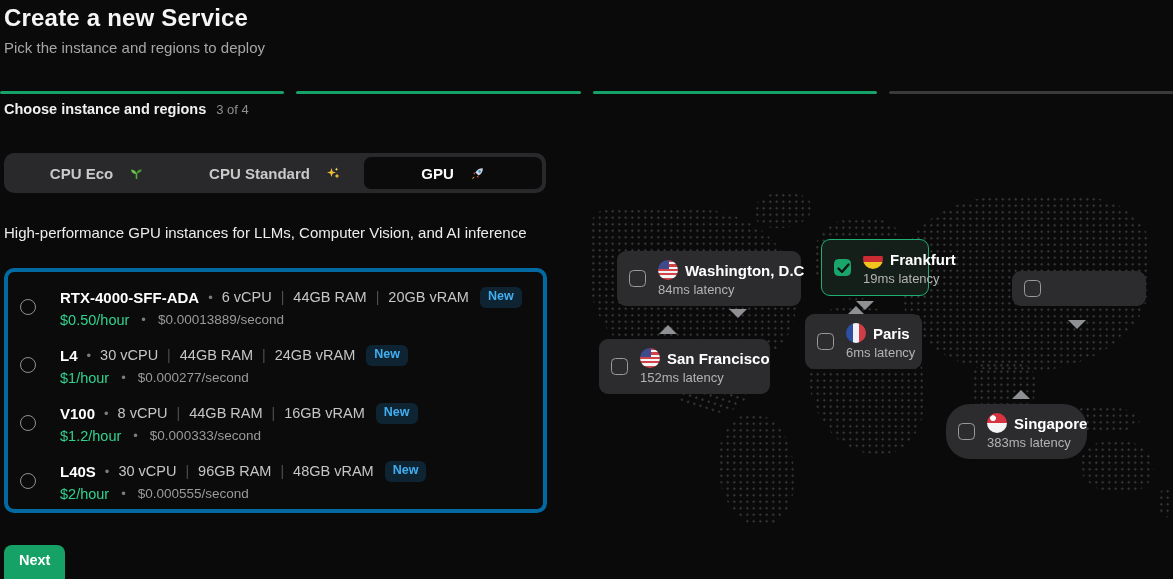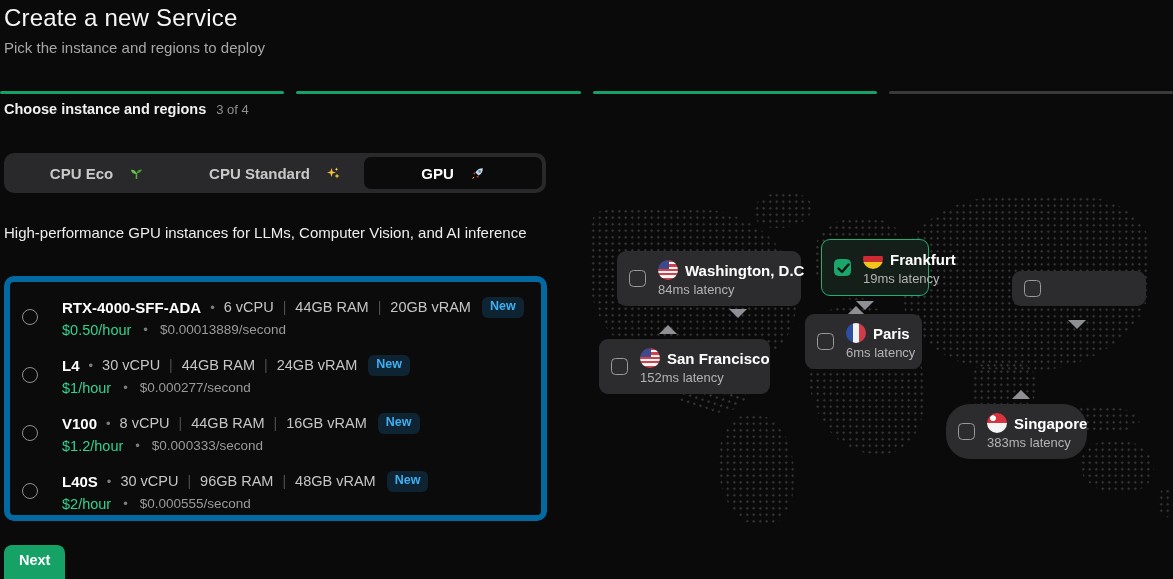--- a/index.html
+++ b/index.html
@@ -7,21 +7,21 @@
   body {
     background:#0a0a0b;
     font-family:"Liberation Sans", sans-serif;
     color:#f2f2f2;
     position:relative;
     overflow:hidden;
   }
   .abs { position:absolute; }
 
   
-  .page-title { left:4px; top:4px; font-size:24px; font-weight:400; letter-spacing:.2px; color:#f5f5f5; }
+  .page-title { left:4px; top:4px; font-size:24px; font-weight:700; letter-spacing:.2px; color:#f5f5f5; }
   .page-subtitle { left:4px; top:39px; font-size:15px; color:#a6a6a6; }
 
   
   .progress { left:0; top:91px; width:1173px; display:flex; gap:12px; }
   .progress .seg { height:3px; flex:1; border-radius:2px; background:#3a3a3c; }
   .progress .seg.done { background:#16a169; }
 
   
   .step-row { left:4px; top:101px; display:flex; align-items:baseline; gap:10px; }
   .step-label { font-size:14.5px; font-weight:700; color:#f0f0f0; }
@@ -31,22 +31,22 @@
   .tabbar { left:4px; top:153px; width:542px; height:40px; background:#29292b; border-radius:10px; padding:4px; display:flex; }
   .tab { flex:1; display:flex; align-items:center; justify-content:center; gap:16px;
          font-size:15px; font-weight:600; color:#c9c9c9; border-radius:7px; cursor:pointer; }
   .tab.selected { background:#0b0b0c; color:#ffffff; font-weight:700; }
   .tab svg { display:block; }
 
   
   .gpu-desc { left:4px; top:224px; font-size:15px; color:#ededed; }
 
   
-  .instance-panel { left:4px; top:276px; width:543px; height:245px;
-    border:6px solid #0369a1; border-radius:10px; background:#0b0b0c; padding:6px 0; }
+  .instance-panel { left:4px; top:268px; width:543px; height:245px;
+    border:4px solid #0369a1; border-radius:10px; background:#0b0b0c; padding:6px 0; }
   .instance-row { height:58px; display:grid; grid-template-columns:40px 1fr; align-items:center; padding:0 6px 0 12px; cursor:pointer; }
   .radio { width:16px; height:16px; border:1.5px solid #8f8f8f; border-radius:50%; background:transparent; }
   .inst-lines { display:flex; flex-direction:column; gap:4px; }
   .inst-top { display:flex; align-items:center; gap:9px; font-size:14.5px; color:#c5c5c5; }
   .inst-name { font-size:15px; font-weight:700; color:#ffffff; }
   .sep-dot { color:#7d7d7d; font-size:13px; }
   .sep-pipe { color:#4f4f51; font-size:14px; }
   .badge-new { background:#0e2433; color:#40aef0; font-size:12.5px; font-weight:600;
     padding:2px 8px 5px; border-radius:6px; margin-left:2px; }
   .inst-price { display:flex; align-items:center; gap:12px; font-size:13.5px; }

